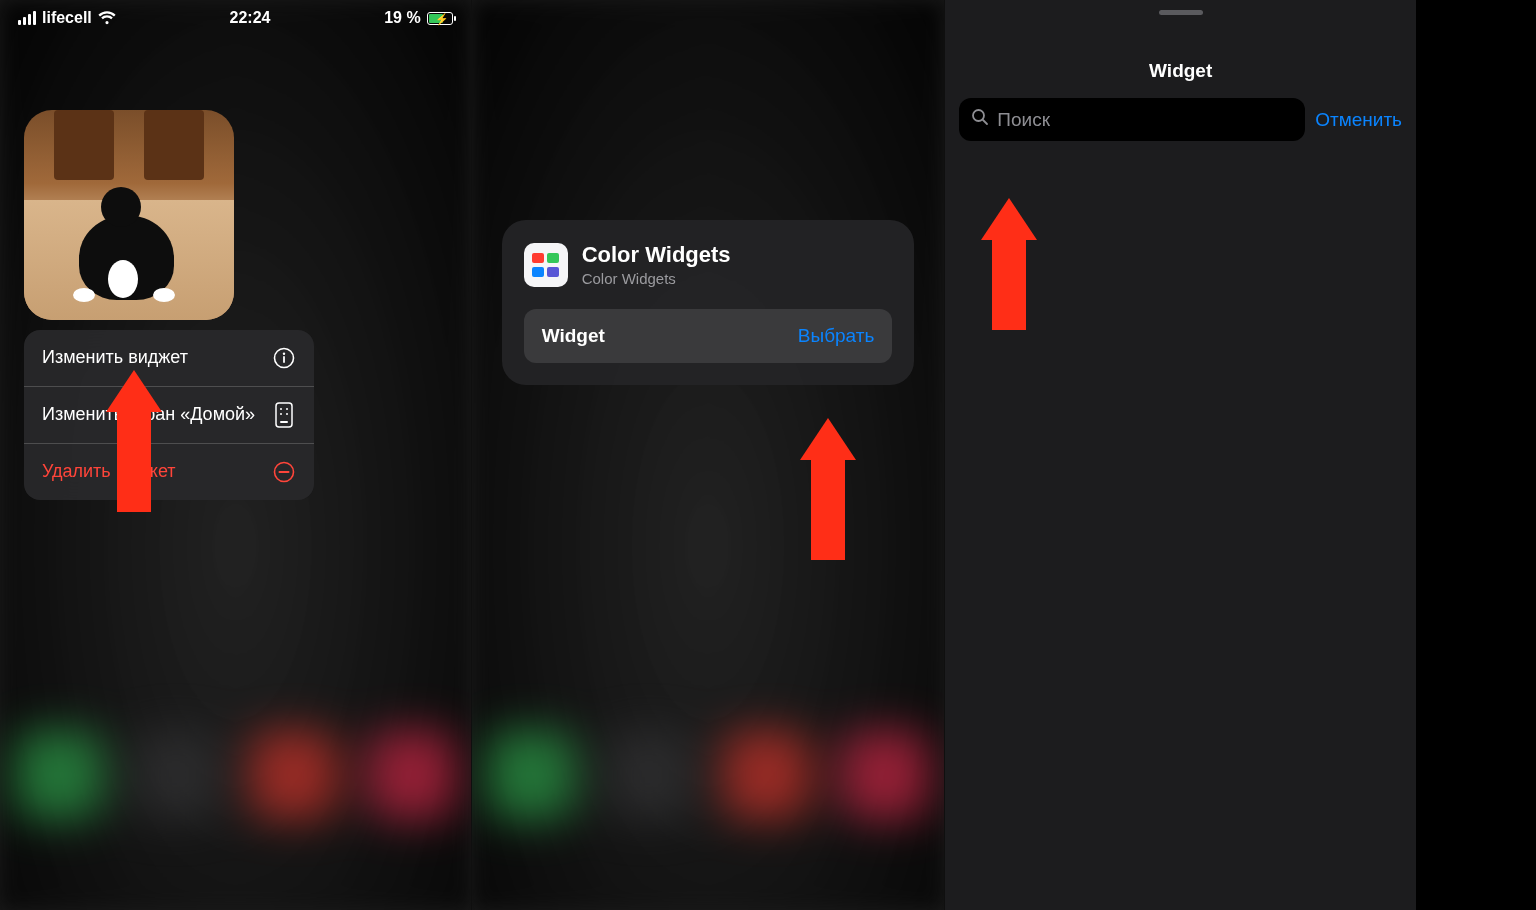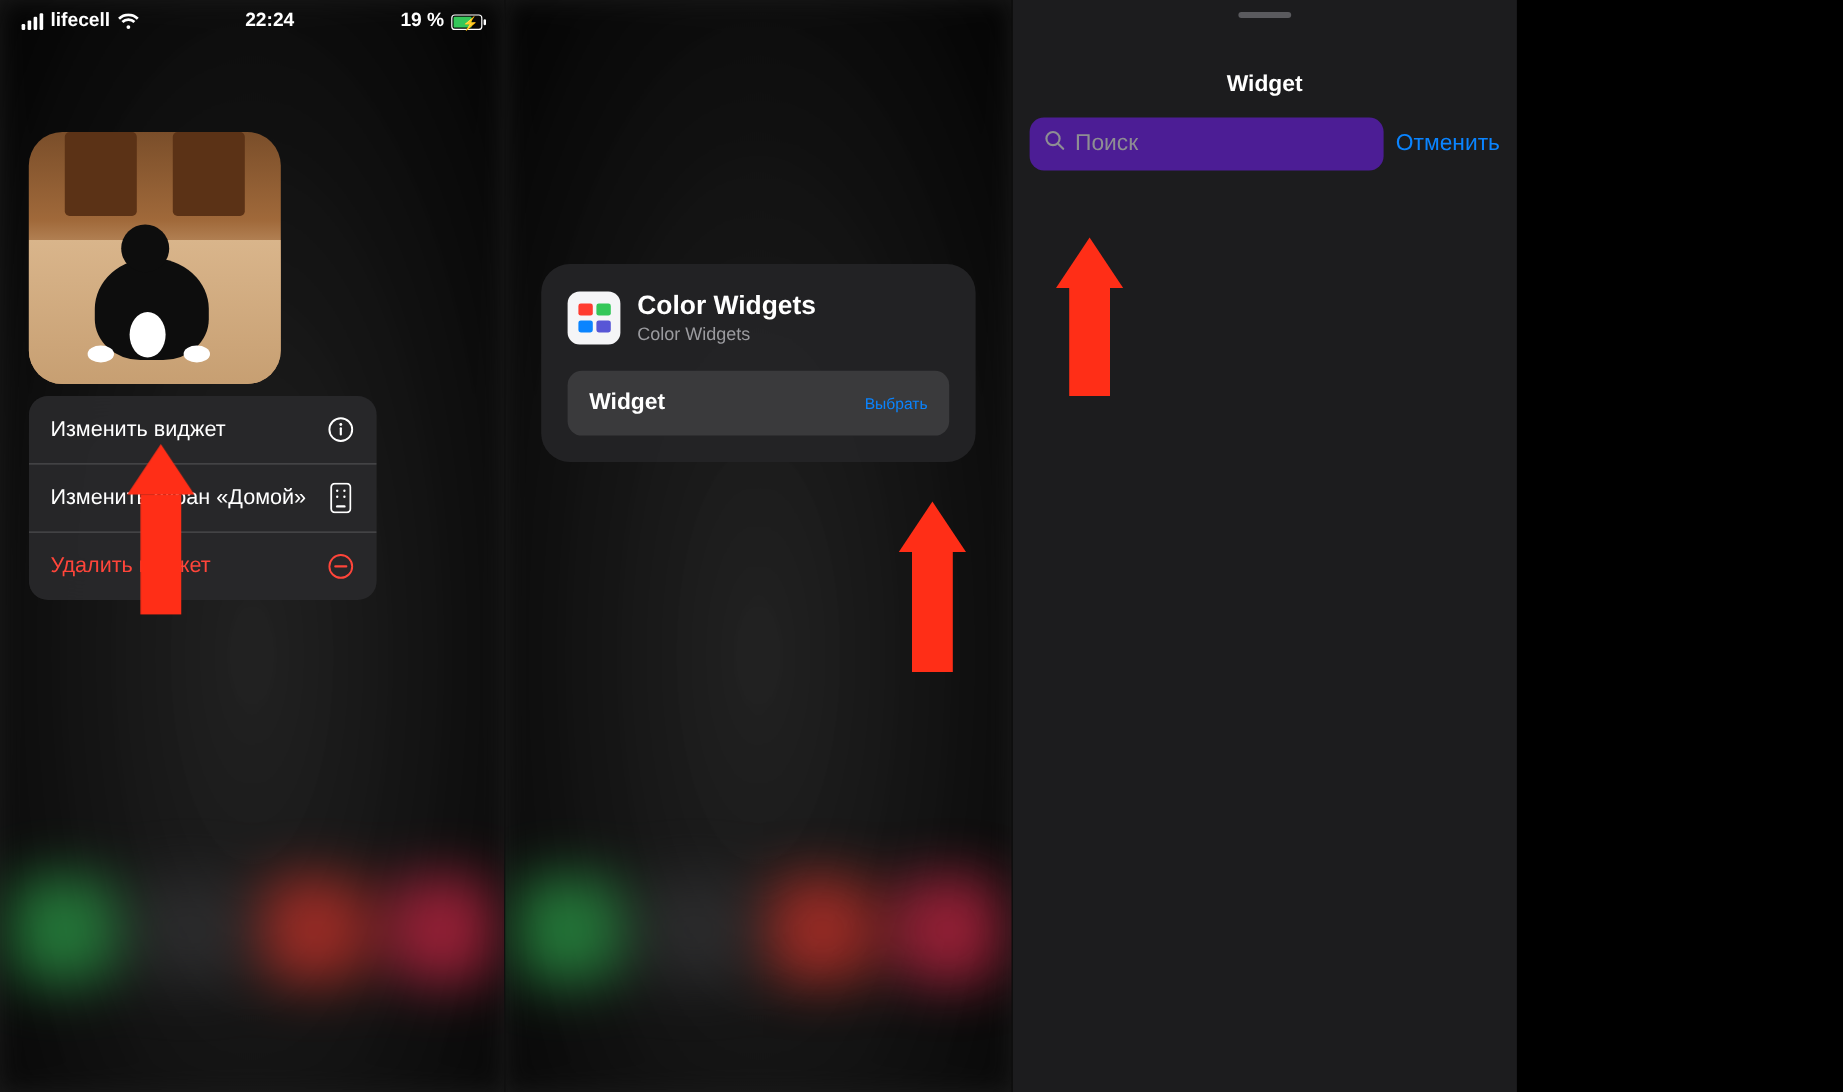--- a/index.html
+++ b/index.html
@@ -1,17 +1,17 @@
 <!DOCTYPE html>
 <html><head>
 <meta charset="utf-8">
 <style>
   * { box-sizing: border-box; margin: 0; padding: 0; }
   html, body { width: 1536px; height: 910px; overflow: hidden; font-family: -apple-system, "SF Pro Text", "Helvetica Neue", Arial, sans-serif; background: #000; }
-  .stage { display: flex; width: 1264px; height: 910px; }
+  .stage { display: flex; width: 1416px; height: 910px; }
   .panel { position: relative; height: 910px; background: #1a1a1a; overflow: hidden; }
   .panel.dim::before { content: ""; position: absolute; inset: 0; background: radial-gradient(ellipse at 50% 60%, rgba(40,40,40,0.6), rgba(0,0,0,0.85)); filter: blur(10px); }
   .panel1 { width: 472px; }
   .panel2 { width: 474px; }
   .panel3 { width: 472px; }
   .vsep { width: 1px; height: 910px; background: rgba(255,255,255,0.06); }
 
   
   .statusbar { position: absolute; top: 0; left: 0; right: 0; height: 36px; display: flex; align-items: center; justify-content: space-between; padding: 0 18px; color: #fff; font-size: 16px; font-weight: 600; z-index: 5; }
   .sb-left, .sb-right { display: flex; align-items: center; gap: 6px; }
@@ -48,28 +48,28 @@
   .config-sheet { position:absolute; left:30px; right:30px; top:220px; border-radius:24px; background:rgba(35,35,37,0.96); padding:22px; z-index:4; }
   .app-row { display:flex; gap:14px; align-items:center; }
   .app-icon { width:44px; height:44px; border-radius:10px; background:#f5f5f7; display:flex; flex-direction:column; align-items:center; justify-content:center; gap:4px; padding:6px; }
   .app-icon .rowblk { display:flex; gap:3px; }
   .app-icon .blk { width:12px; height:10px; border-radius:2px; }
   .app-title { color:#fff; font-size:22px; font-weight:700; }
   .app-sub { color:#9b9b9f; font-size:15px; margin-top:2px; }
   .app-desc { color:#9b9b9f; font-size:17px; line-height:1.35; margin-top:18px; }
   .select-row { margin-top:22px; background:#3a3a3c; border-radius:12px; padding:16px 18px; display:flex; justify-content:space-between; align-items:center; cursor:pointer; }
   .select-row .k { color:#fff; font-size:19px; font-weight:600; }
-  .select-row .v { color:#0a84ff; font-size:13px; }
+  .select-row .v { color:#0a84ff; font-size:19px; }
 
   
   .p3-inner { position:absolute; inset:0; background:#1c1c1e; }
   .p3-grabber { position:absolute; top:10px; left:50%; transform:translateX(-50%); width:44px; height:5px; border-radius:3px; background:#5a5a5e; }
   .p3-title { position:absolute; top:60px; left:0; right:0; text-align:center; color:#fff; font-size:19px; font-weight:600; }
   .p3-searchrow { position:absolute; top:98px; left:14px; right:14px; display:flex; align-items:center; gap:10px; }
-  .searchbox { flex:1; display:flex; align-items:center; gap:8px; background:#4c1d95; border-radius:12px; padding:10px 12px; color:#8e8e93; font-size:19px; }
+  .searchbox { flex:1; display:flex; align-items:center; gap:8px; background:#000000; border-radius:12px; padding:10px 12px; color:#8e8e93; font-size:19px; }
   .cancel-link { color:#0a84ff; font-size:19px; cursor:pointer; }
   .p3-list { position:absolute; top:156px; left:14px; right:14px; }
   .list-row { color:#fff; font-size:20px; padding:14px 2px; border-bottom:0.5px solid rgba(255,255,255,0.18); cursor:pointer; }
 
   
   .arrow { position:absolute; z-index:10; pointer-events:none; }
   .arrow .shaft { background:#ff2e17; }
   .arrow .head-up { width:0; height:0; border-left:28px solid transparent; border-right:28px solid transparent; border-bottom:42px solid #ff2e17; margin:0 auto; }
   .arrow.up .shaft { width:34px; height:var(--len,80px); margin:0 auto; }
 

